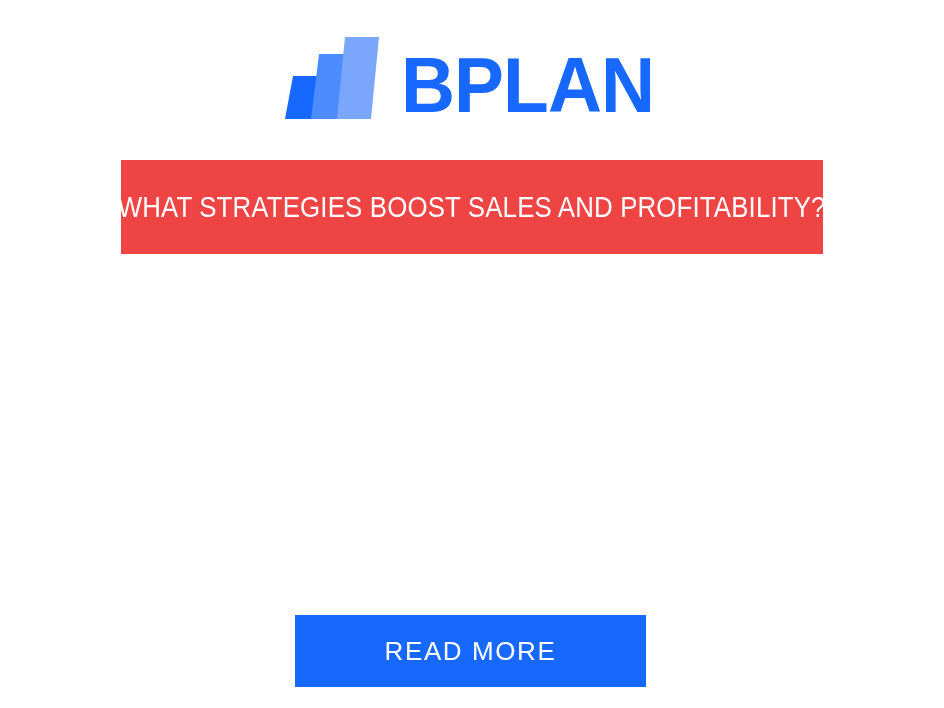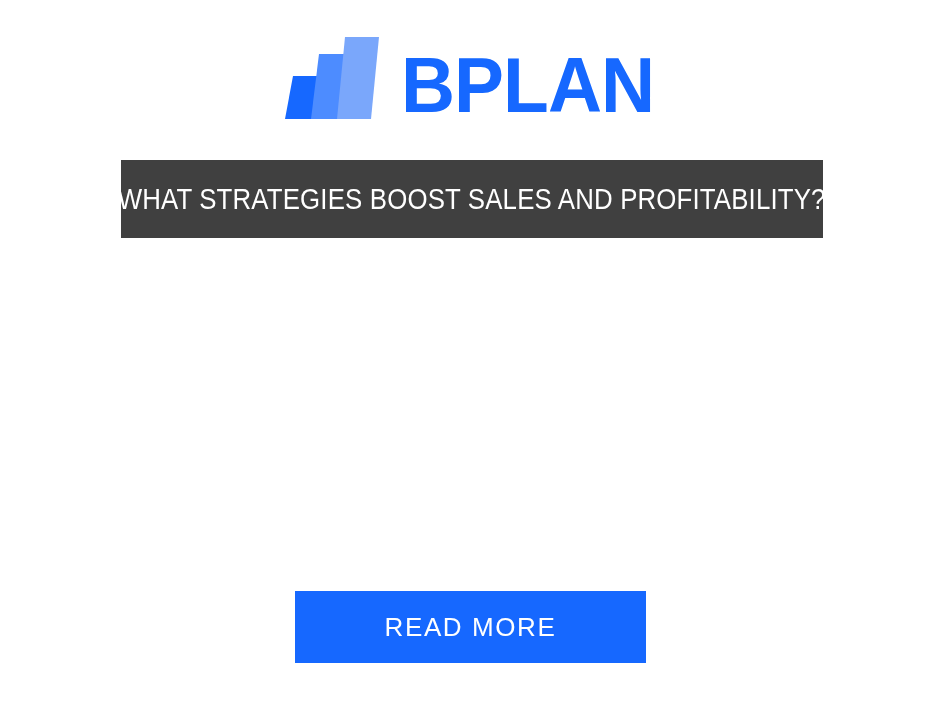--- a/index.html
+++ b/index.html
@@ -63,22 +63,22 @@
     white-space: nowrap;
     padding-bottom: 2px;
   }
 
   
   .subtitle-banner {
     position: absolute;
     left: 121px;
     top: 160px;
     width: 702px;
-    height: 78px;
-    background: #404040;
+    height: 94px;
+    background: #ef4444;
     display: flex;
     align-items: center;
     justify-content: center;
     box-sizing: border-box;
   }
 
   .subtitle-text {
     font-family: "Liberation Sans", sans-serif;
     font-weight: normal;
     font-size: 30px;
@@ -111,21 +111,21 @@
     white-space: nowrap;
     letter-spacing: -0.5px;
     transform: scaleX(0.93);
     transform-origin: center center;
   }
 
   
   .cta-button {
     position: absolute;
     left: 295px;
-    top: 591px;
+    top: 615px;
     width: 351px;
     height: 72px;
     background: #1668ff;
     border: none;
     display: flex;
     align-items: center;
     justify-content: center;
     cursor: pointer;
     padding: 16px;
     box-sizing: border-box;

